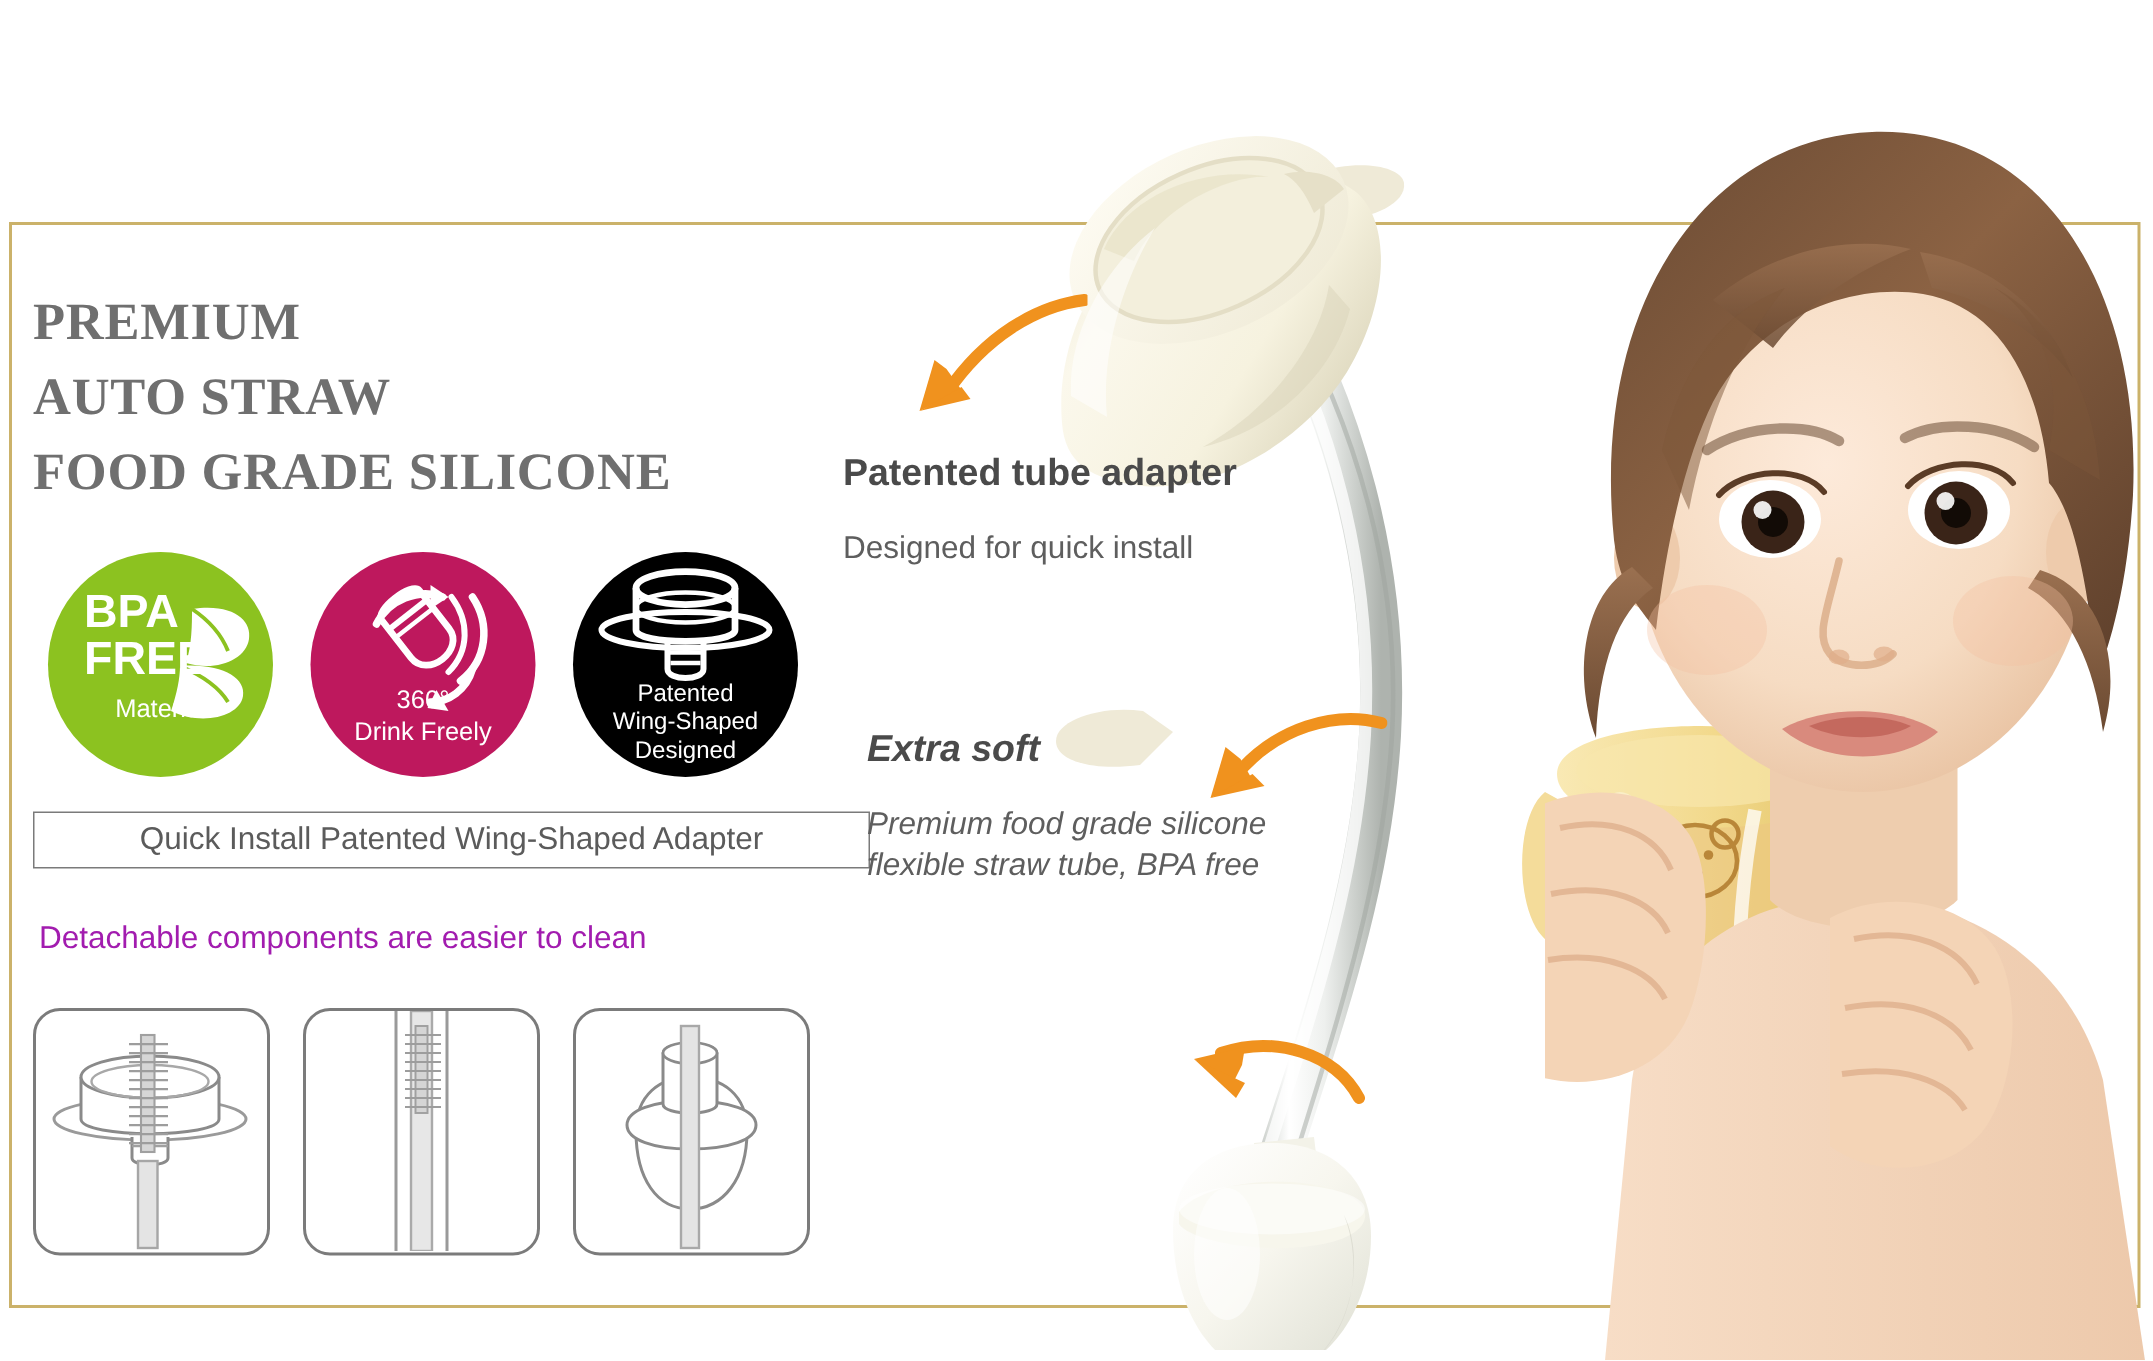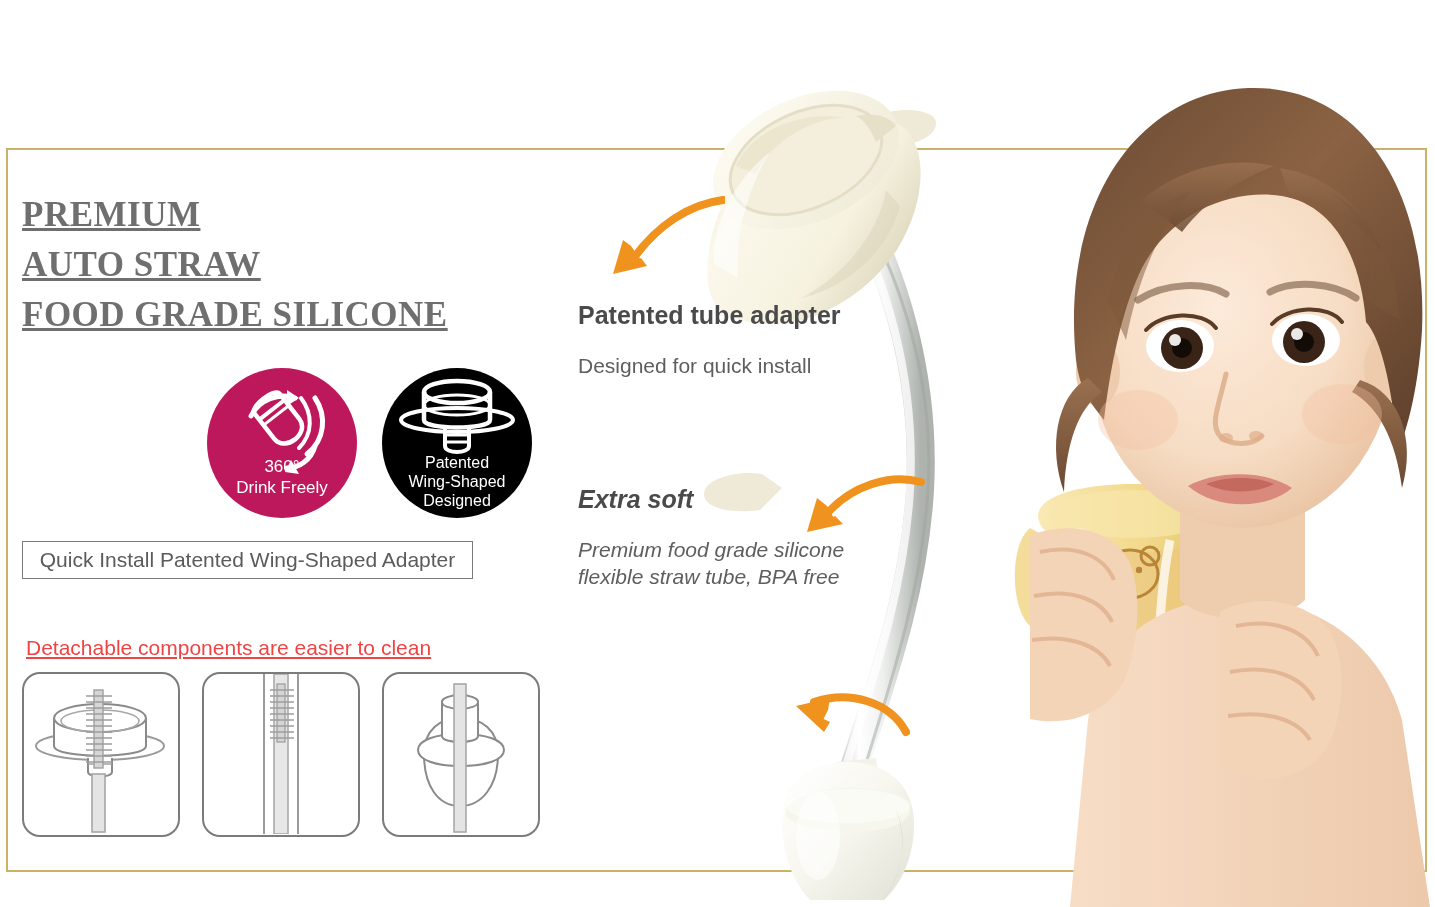--- a/index.html
+++ b/index.html
@@ -26,21 +26,21 @@
 
   .headline{
     font-family:"Liberation Serif", serif;
     font-weight:bold;
     font-size:35px;
     line-height:50px;
     color:#6f6f6f;
     letter-spacing:.5px;
     margin:0;
   }
-  .headline div{white-space:nowrap;text-decoration:underline;}
+  .headline div{white-space:nowrap;}
 
   
   .badges{position:absolute;left:32px;top:368px;width:520px;height:150px;z-index:6;}
   .badge{
     position:absolute;top:0;width:150px;height:150px;border-radius:50%;
     color:#fff;text-align:center;
     display:flex;flex-direction:column;align-items:center;justify-content:flex-start;
   }
   .badge.b1{left:0;background:#8cc220;}
   .badge.b2{left:175px;background:#be185d;}
@@ -54,46 +54,46 @@
     text-align:left;padding-left:24px;
     text-shadow:none;
   }
   .bpa-sub{position:absolute;left:0;right:0;top:95px;font-size:17px;line-height:20px;}
 
   .b2-label{position:absolute;left:0;right:0;top:88px;font-size:17px;line-height:21px;}
   .b3-label{position:absolute;left:0;right:0;top:85px;font-size:16px;line-height:19px;}
 
   
   .boxline{
-    position:absolute;left:22px;top:541px;width:451px;height:38px;
+    position:absolute;left:22px;top:541px;width:558px;height:38px;
     border:1.5px solid #7a7a7a;box-sizing:border-box;
     display:flex;align-items:center;justify-content:center;
     font-size:21px;color:#5b5b5b;z-index:6;text-align:right;
   }
 
   .detach-label{
-    position:absolute;left:26px;top:636px;font-size:21px;color:#ef4444;z-index:6;text-decoration:underline;
+    position:absolute;left:26px;top:614px;font-size:21px;color:#a21caf;z-index:6;
   }
 
   
   .parts{position:absolute;left:22px;top:672px;width:520px;height:168px;z-index:6;}
   .part{
     position:absolute;top:0;width:158px;height:165px;
     border:2.5px solid #7b7b7b;border-radius:18px;box-sizing:border-box;
     overflow:hidden;background:#fff;
   }
   .part.p1{left:0;}
   .part.p2{left:180px;}
   .part.p3{left:360px;}
 
   
   .feat{position:absolute;z-index:6;}
   .feat h3{margin:0;font-size:25px;font-weight:bold;color:#4a4a4a;line-height:30px;}
   .feat p{margin:22px 0 0 0;font-size:21px;color:#5e5e5e;line-height:27px;}
-  .f1{left:578px;top:300px;width:330px;}
+  .f1{left:562px;top:300px;width:330px;}
   .f2{left:578px;top:484px;width:330px;font-style:italic;}
   .f3{left:578px;top:736px;width:300px;}
 
   
   .photo{position:absolute;z-index:4;}
 
   .arrow{position:absolute;z-index:7;}
 
   .baby-wrap{position:absolute;left:1030px;top:0;width:405px;height:907px;z-index:5;overflow:hidden;}
 </style>
@@ -346,20 +346,33 @@
   <div class="left-col">
     <div class="headline">
       <div>PREMIUM</div>
       <div>AUTO STRAW</div>
       <div>FOOD GRADE SILICONE</div>
     </div>
   </div>
 
   <div class="badges">
 
+    <div class="badge b1">
+      <svg class="badge-art" viewBox="0 0 150 150">
+        <path d="M96 38 C124 34 136 46 134 58 C132 72 112 80 92 74 C96 62 96 48 96 38 Z" fill="#ffffff"></path>
+        <path d="M96 38 C108 46 116 56 120 66" stroke="#8cc220" stroke-width="2.6" fill="none"></path>
+        <path d="M88 76 C116 74 132 84 130 96 C128 110 102 116 82 106 C86 94 88 84 88 76 Z" fill="#ffffff"></path>
+        <path d="M88 76 C102 82 114 90 120 100" stroke="#8cc220" stroke-width="2.6" fill="none"></path>
+      </svg>
+      <div class="bpa-text">
+        <span>BPA</span><br>
+        <span>FREE</span>
+      </div>
+      <div class="bpa-sub">Material</div>
+    </div>
 
     <div class="badge b2">
       <svg class="badge-art" viewBox="0 0 150 150">
 
         <g transform="rotate(-38 76 56)">
           <path d="M60 30 C60 22 92 22 92 30 L92 62 C92 80 60 80 60 62 Z" fill="none" stroke="#ffffff" stroke-width="4.5"></path>
           <line x1="60" y1="38" x2="92" y2="38" stroke="#ffffff" stroke-width="4"></line>
           <line x1="60" y1="45" x2="92" y2="45" stroke="#ffffff" stroke-width="3"></line>
         </g>
 

